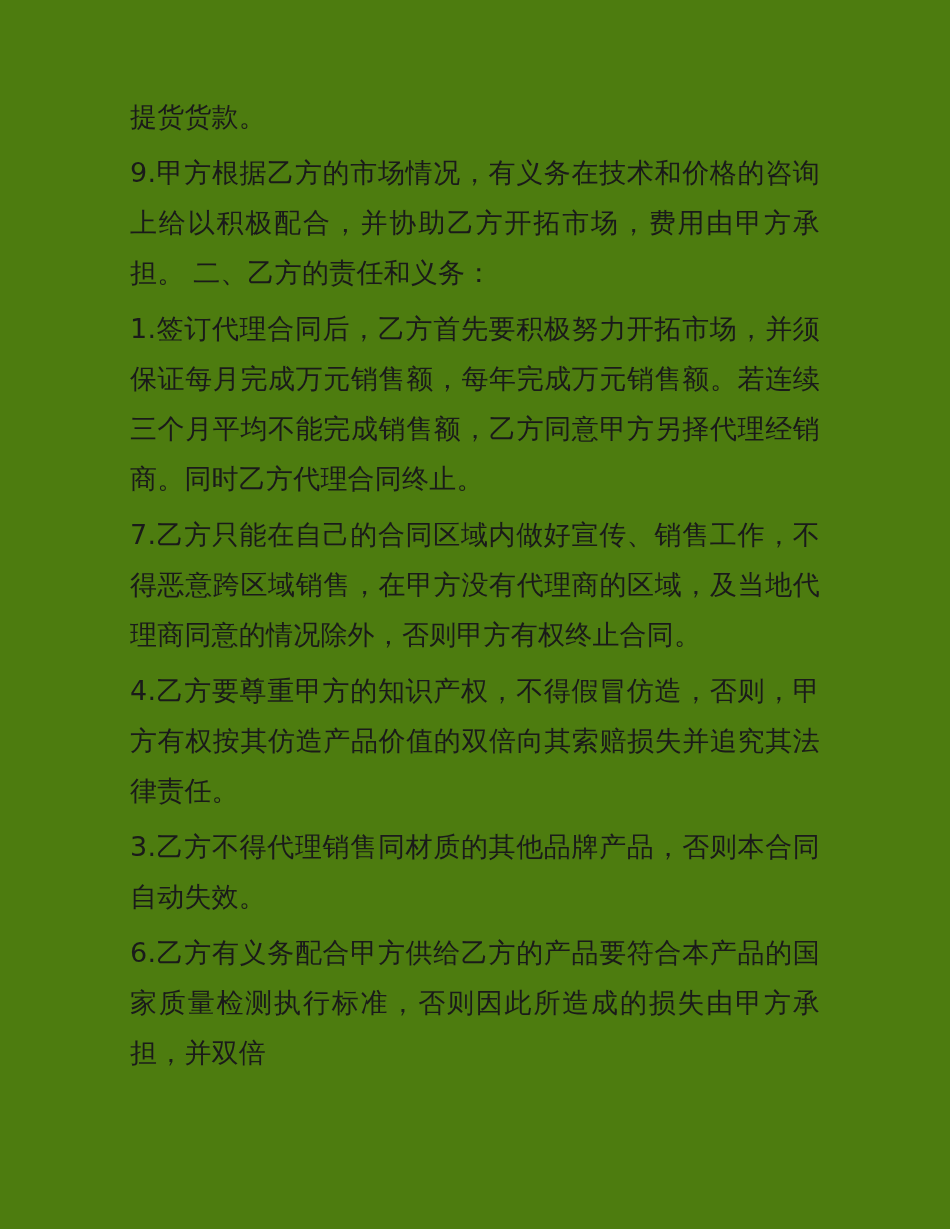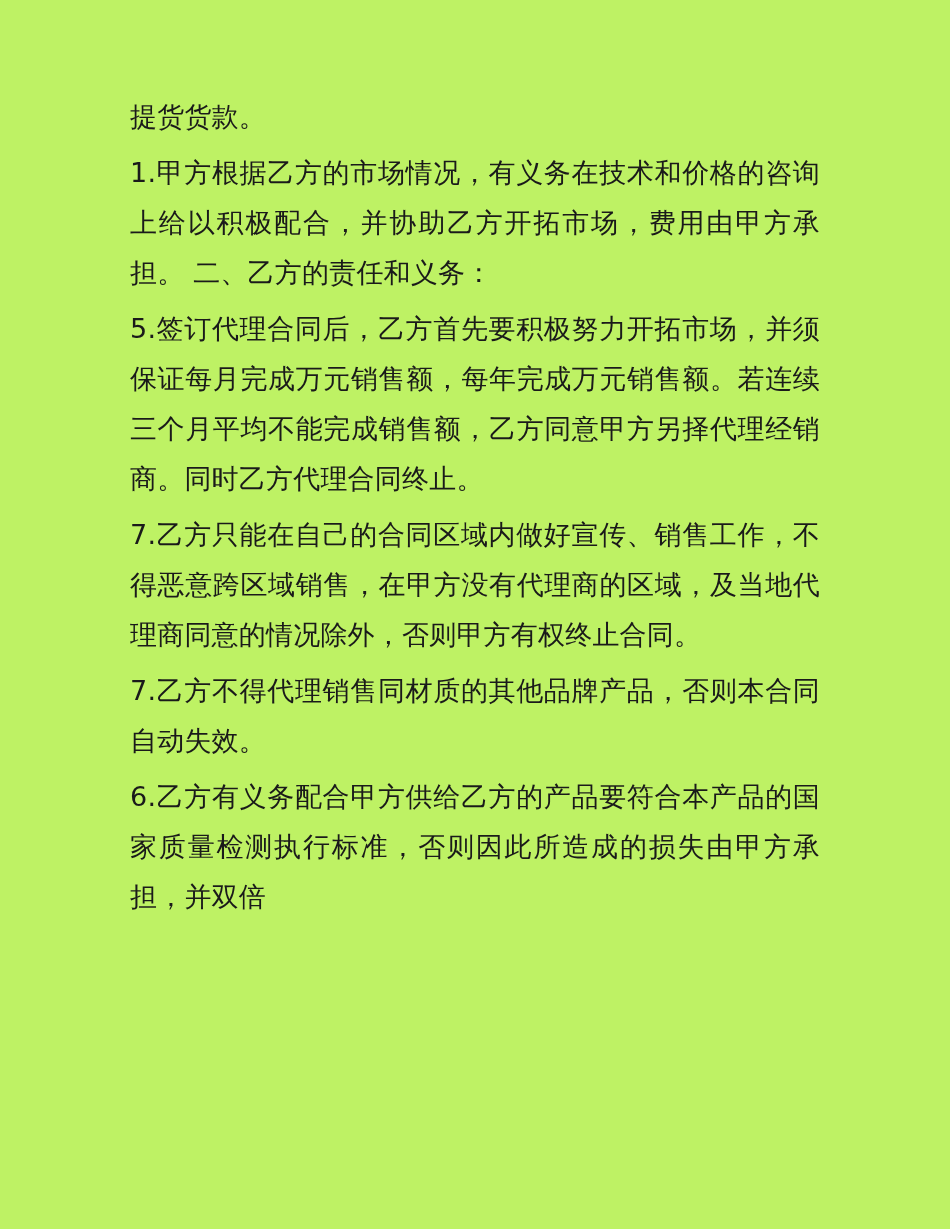--- a/index.html
+++ b/index.html
@@ -4,21 +4,21 @@
 <style>
   html, body {
     margin: 0;
     padding: 0;
     background: #ffffff;
   }
   .page {
     position: relative;
     width: 950px;
     height: 1229px;
-    background: #bef264;
+    background: #4d7c0f;
     overflow: hidden;
     box-sizing: border-box;
   }
   .doc-body {
     position: absolute;
     left: 130px;
     top: 92px;
     width: 690px;
   }
   .para {
@@ -31,19 +31,20 @@
     text-justify: inter-ideograph;
     letter-spacing: 0.2px;
   }
 </style>
 </head>
 <body>
 
 <div class="page">
   <div class="doc-body">
     <p class="para">提货货款。</p>
-    <p class="para">1.甲方根据乙方的市场情况，有义务在技术和价格的咨询上给以积极配合，并协助乙方开拓市场，费用由甲方承担。 二、乙方的责任和义务：</p>
-    <p class="para">5.签订代理合同后，乙方首先要积极努力开拓市场，并须保证每月完成万元销售额，每年完成万元销售额。若连续三个月平均不能完成销售额，乙方同意甲方另择代理经销商。同时乙方代理合同终止。</p>
+    <p class="para">9.甲方根据乙方的市场情况，有义务在技术和价格的咨询上给以积极配合，并协助乙方开拓市场，费用由甲方承担。 二、乙方的责任和义务：</p>
+    <p class="para">1.签订代理合同后，乙方首先要积极努力开拓市场，并须保证每月完成万元销售额，每年完成万元销售额。若连续三个月平均不能完成销售额，乙方同意甲方另择代理经销商。同时乙方代理合同终止。</p>
     <p class="para">7.乙方只能在自己的合同区域内做好宣传、销售工作，不得恶意跨区域销售，在甲方没有代理商的区域，及当地代理商同意的情况除外，否则甲方有权终止合同。</p>
-    <p class="para">7.乙方不得代理销售同材质的其他品牌产品，否则本合同自动失效。</p>
+    <p class="para">4.乙方要尊重甲方的知识产权，不得假冒仿造，否则，甲方有权按其仿造产品价值的双倍向其索赔损失并追究其法律责任。</p>
+    <p class="para">3.乙方不得代理销售同材质的其他品牌产品，否则本合同自动失效。</p>
     <p class="para">6.乙方有义务配合甲方供给乙方的产品要符合本产品的国家质量检测执行标准，否则因此所造成的损失由甲方承担，并双倍</p>
   </div>
 </div>
 
 </body></html>

